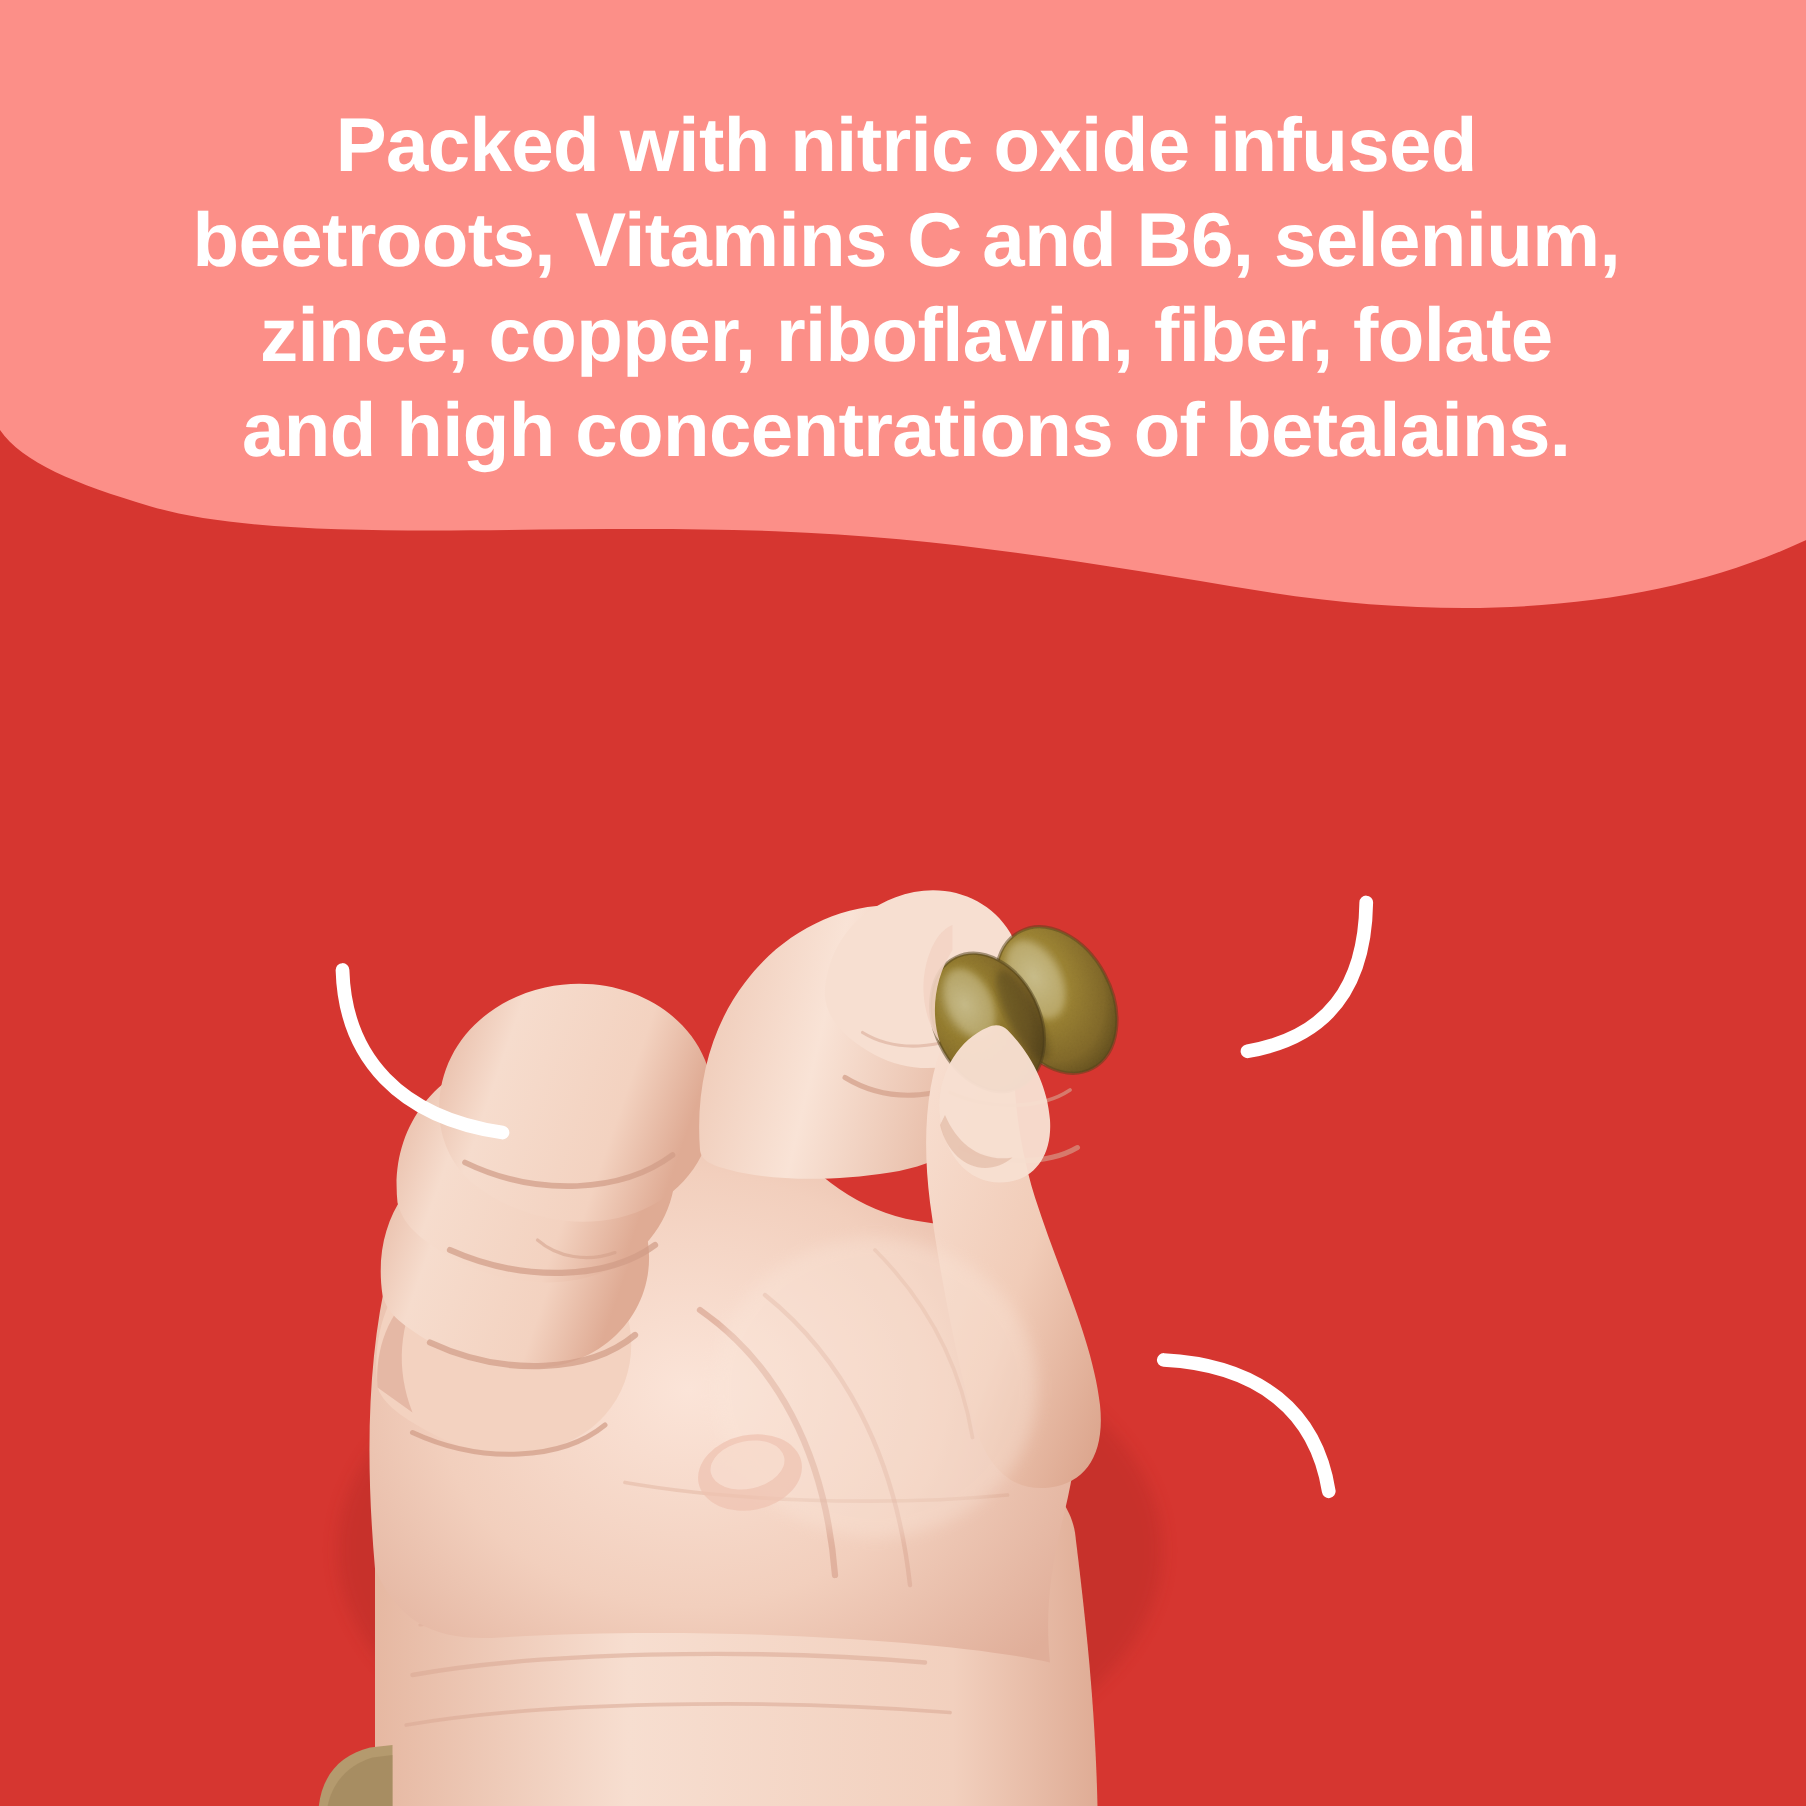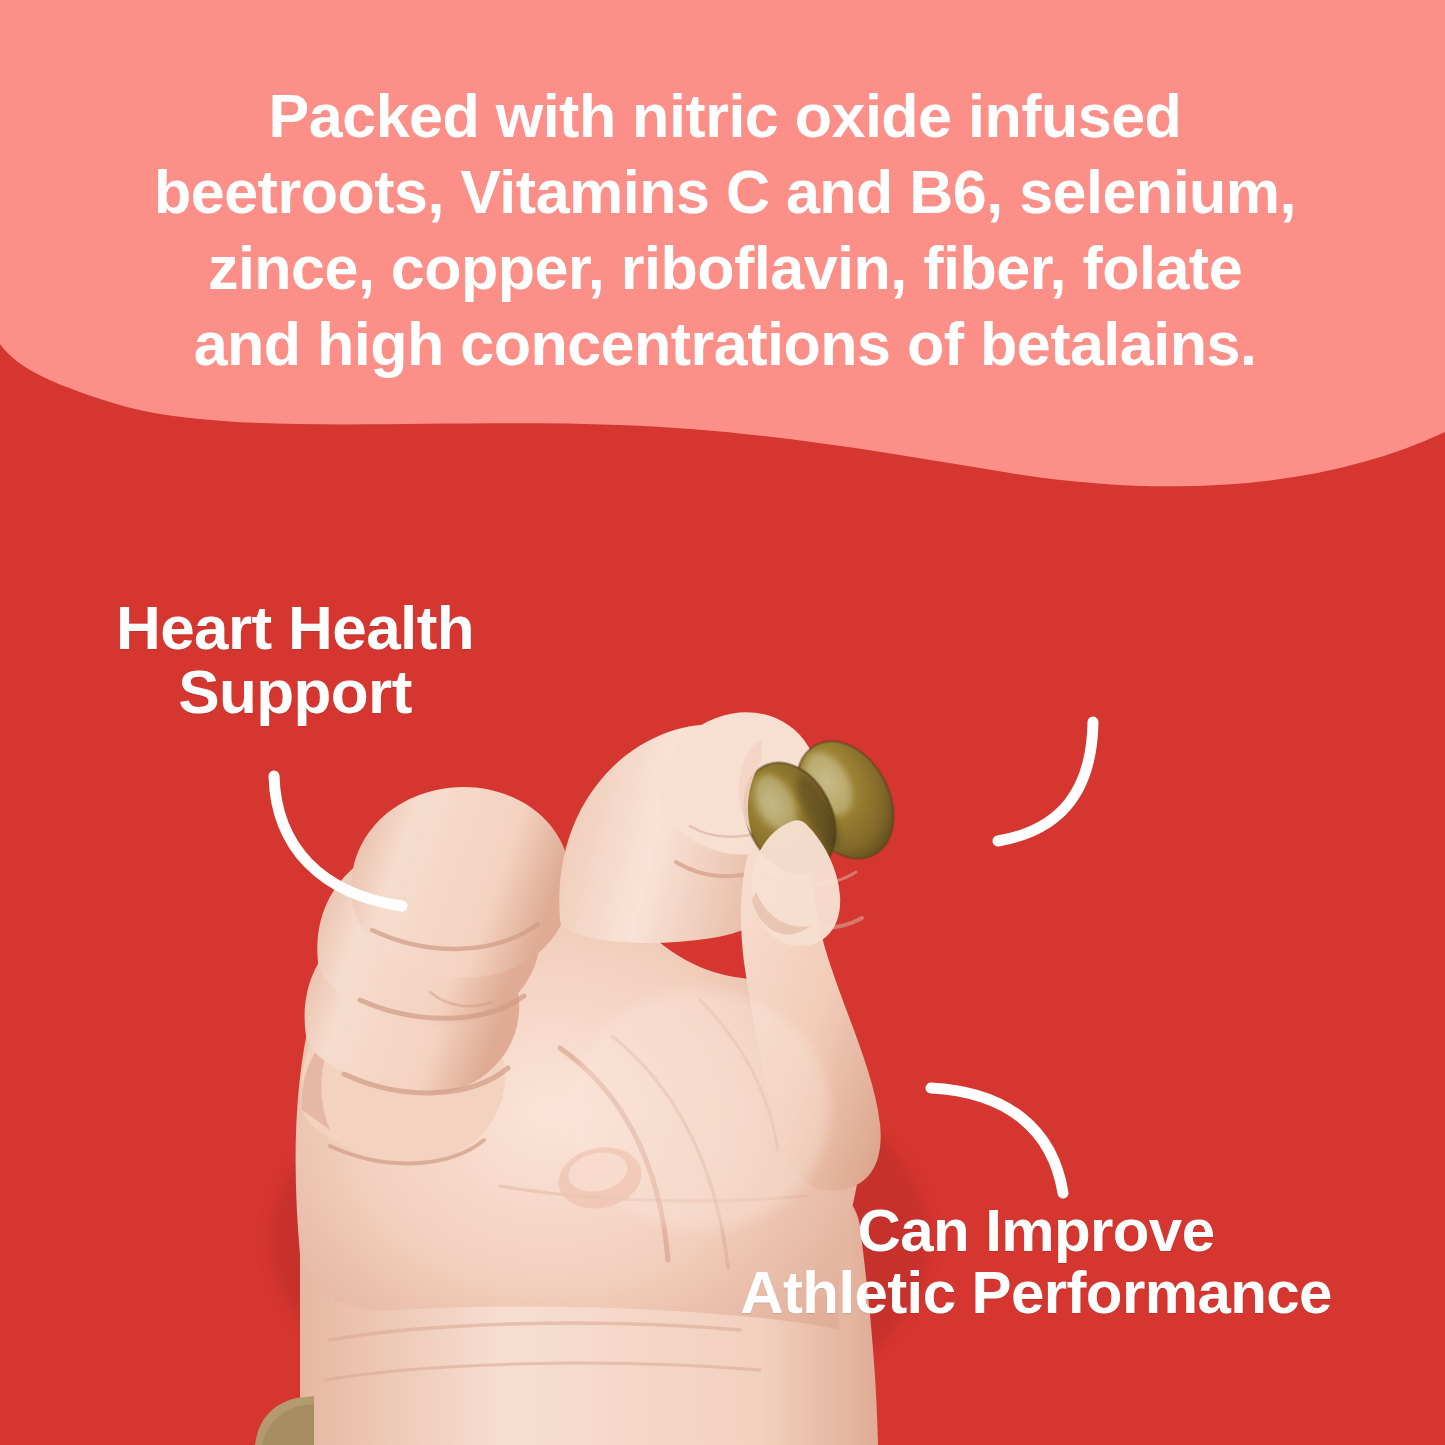--- a/index.html
+++ b/index.html
@@ -304,20 +304,16 @@
       <path d="M1093,722 C1092,790 1062,830 998,841"></path>
       <path d="M931,1088 C1008,1092 1053,1130 1063,1193"></path>
     </g>
   </svg>
 
   <div id="headline">Packed with nitric oxide infused
 beetroots, Vitamins C and B6, selenium,
 zince, copper, riboflavin, fiber, folate
 and high concentrations of betalains.</div>
 
-  <div class="callout" id="callout-heart">Heart Health
-Support</div>
-
-
-  <div class="callout" id="callout-athletic">Can Improve
-Athletic Performance</div>
+
+
 
 </div>
 
 </body></html>

